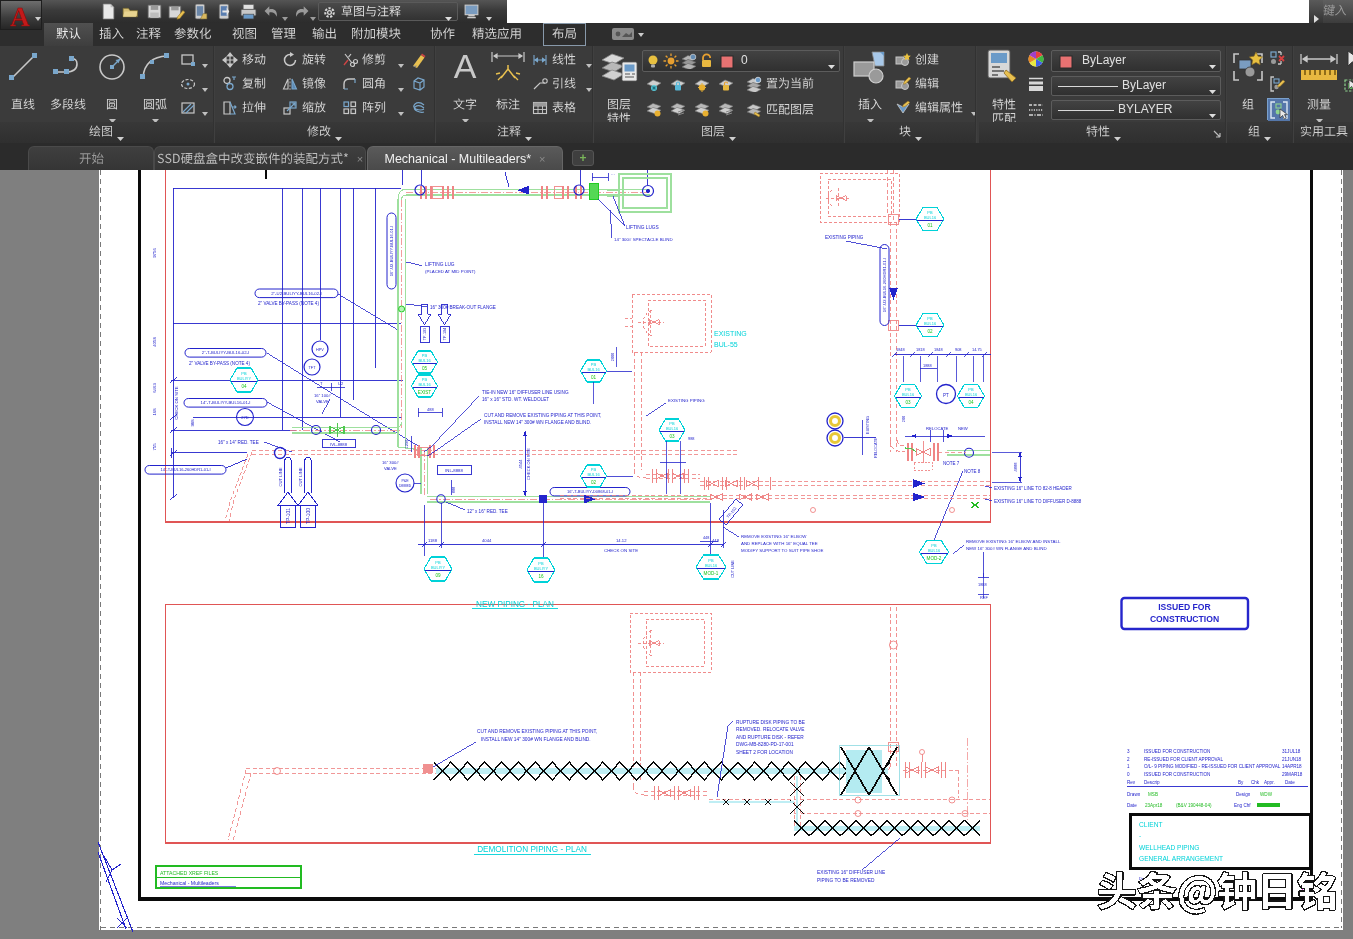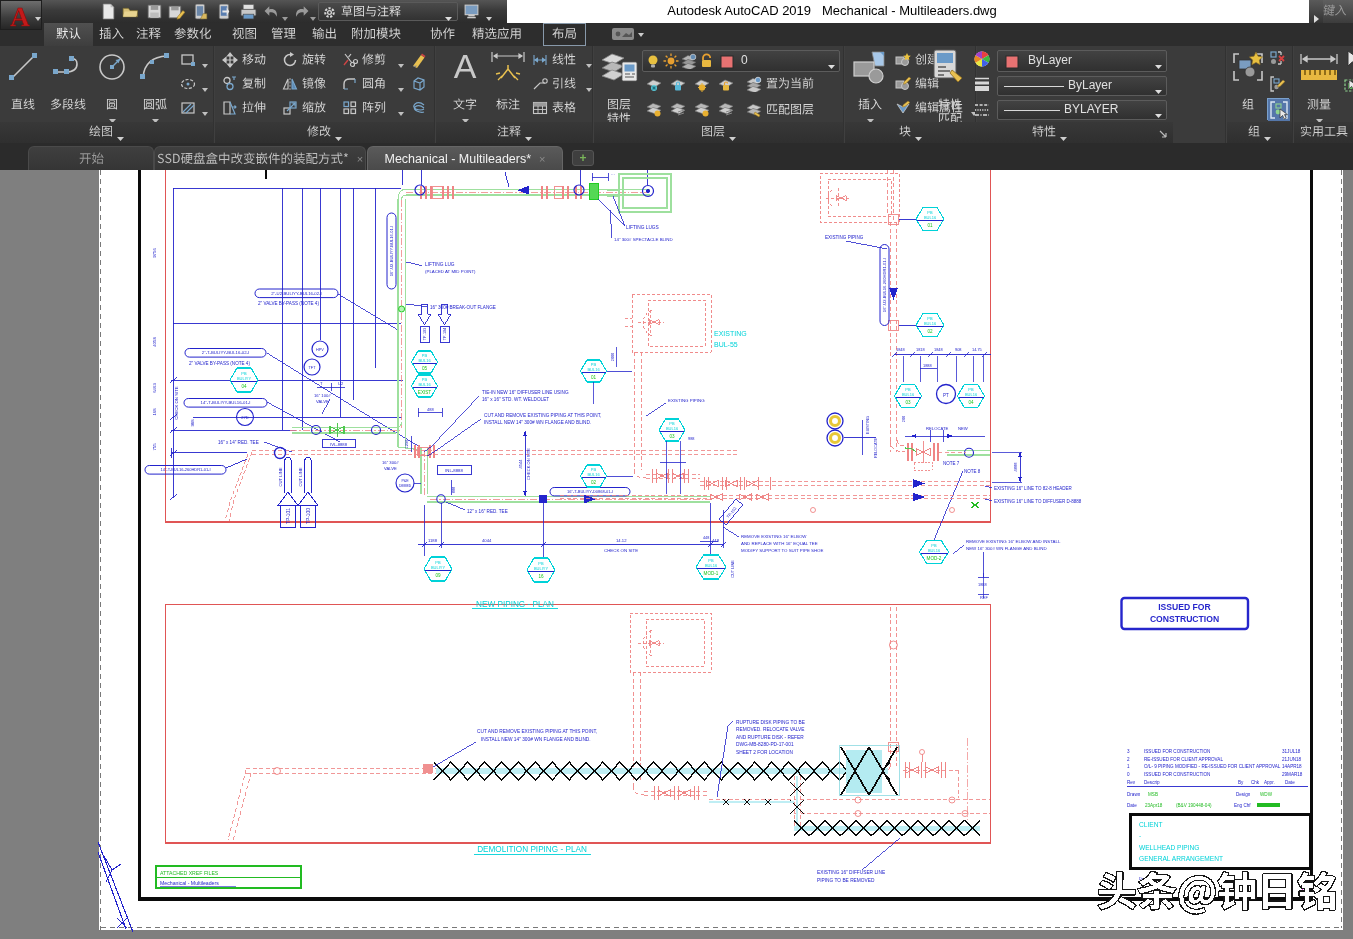--- a/index.html
+++ b/index.html
@@ -42,21 +42,20 @@
   .ftab { position:absolute; top:3px; height:24px; border-radius:6px 6px 0 0;
     font-size:12.5px; line-height:24px; text-align:center; white-space:nowrap; }
   .ftab .x { color:#8a8a8a; font-size:11px; margin-left:8px; }
   #canvas { left:0; top:170px; width:1353px; height:769px; background:#7f7f7f; }
 </style>
 </head>
 <body>
 <div id="page">
   <div class="abs" id="titlebar"></div>
   <div class="abs" id="titlewhite"></div>
-  <div class="abs" id="titletext" style="width:650px">Autodesk AutoCAD 2019&nbsp;&nbsp;&nbsp;Mechanical - Multileaders.dwg</div>
   <div class="abs" id="acadA">
     <svg width="42" height="30">
       <text x="19" y="25" font-size="27" font-weight="bold" font-family="Liberation Serif,serif" fill="#c41a1a" text-anchor="middle" stroke="#8a0d0d" stroke-width="0.6">A</text>
       <path d="M34 16 l6 0 l-3 4 z" fill="#cfcfcf"></path>
     </svg>
   </div>
   <div class="abs" id="qat" style="left:0;top:0;width:507px;height:23px;">
       <div class="abs qicon" style="left:100px"><svg width="17" height="17" viewBox="0 0 16 16">
           <path d="M3 1 h7 l3 3 v11 h-10 z" fill="#e8e8e8" stroke="#888" stroke-width="0.7"></path>
           <path d="M10 1 l3 3 h-3 z" fill="#bbb"></path>
@@ -900,21 +899,21 @@
             <g transform="translate(0,10.6)">
               <g transform="translate(0.0,0) scale(0.012000,-0.012000)">
                 <path d="M809 379H652C655 415 656 452 656 488V600H809ZM583 829V671H402V600H583V489C583 452 582 415 578 379H372V308H568C541 181 470 63 289 -25C306 -38 330 -65 340 -82C529 12 606 139 637 277C689 110 778 -16 916 -82C927 -61 951 -31 968 -16C833 40 744 157 697 308H950V379H880V671H656V829ZM36 163 66 88C153 126 265 177 371 226L354 293L244 246V528H354V599H244V828H173V599H52V528H173V217C121 196 74 177 36 163Z" fill="#cfcfcf"></path>
               </g>
             </g>
           </svg><span style="display:inline-block;margin:6px 0 0 4px;vertical-align:top"><svg width="7" height="4" style="display:inline-block;vertical-align:middle">
               <polygon points="0,0 7,0 3.5,4" fill="#cfcfcf"></polygon>
             </svg></span></div>
       </div>
 <div class="pdiv" style="left:975px"></div>
-<div class="panel" style="left:925px;width:248px;">
+<div class="panel" style="left:979px;width:248px;">
         <div class="bigbtn" style="left:4px;top:0;width:42px;">
           <div style="margin-top:2px"><svg width="40" height="38" viewBox="0 0 40 38">
               <rect x="4" y="2" width="22" height="28" rx="2" fill="#d8d8d8" stroke="#555" stroke-width="1"></rect>
               <rect x="7" y="5" width="16" height="10" fill="#6a9ac8"></rect>
               <path d="M8 19 h8 M8 23 h12 M8 27 h6" stroke="#555" stroke-width="1.4"></path>
               <path d="M22 22 l10 8 -4 4 -8-9 z" fill="#e8c050" stroke="#8a6a20" stroke-width="0.8"></path>
             </svg></div>
           <div style="position:absolute;left:0;right:0;top:52px;text-align:center;"><svg width="24" height="15" viewBox="0 0 24 15" style="display:inline-block;vertical-align:top;margin-top:0px">
               <g transform="translate(0,10.6)">
                 <g transform="translate(0.0,0) scale(0.012000,-0.012000)">

